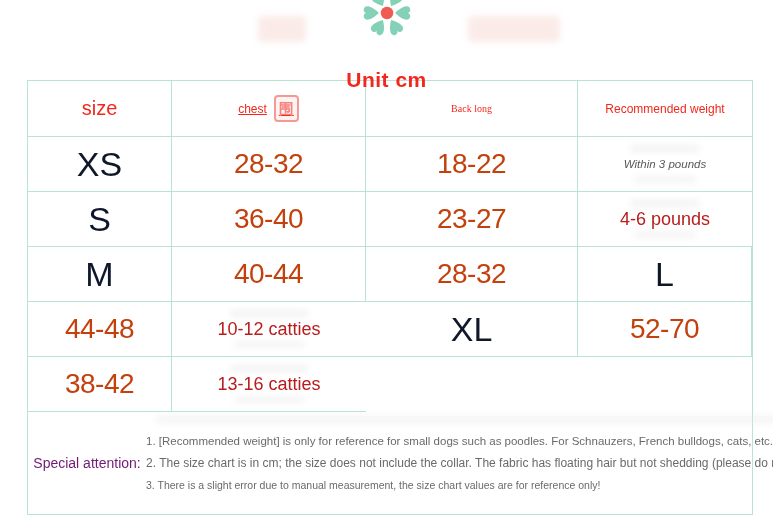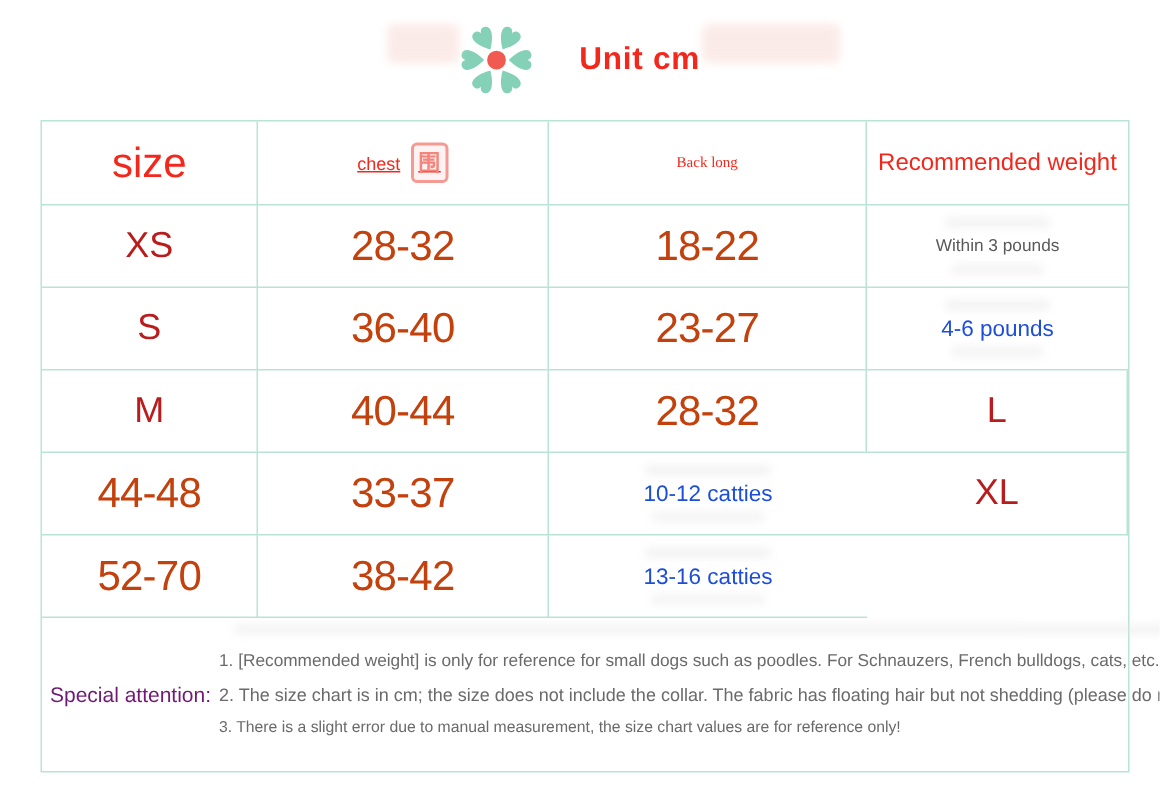--- a/index.html
+++ b/index.html
@@ -4,21 +4,21 @@
 <style>
   html,body{margin:0;padding:0;background:#ffffff;}
   body{
     width:773px;height:529px;position:relative;overflow:hidden;
     font-family:"Liberation Sans", sans-serif;
     -webkit-font-smoothing:antialiased;
   }
   
   .title-bar{
     position:absolute;left:0;top:0;width:773px;height:80px;
-    display:flex;align-items:center;justify-content:center;gap:30px;
+    display:flex;align-items:center;justify-content:center;gap:30px;flex-direction:column;
   }
   .title-watermark{
     position:absolute;top:16px;height:26px;border-radius:4px;
     background:#f6d4cd;filter:blur(3px);opacity:.45;
   }
   .tw-left{left:258px;width:48px;}
   .tw-right{left:468px;width:92px;}
   .flower{width:50px;height:50px;flex:0 0 auto;}
   .unit-label{
     font-size:21px;font-weight:bold;color:#f3281d;letter-spacing:.5px;
@@ -33,34 +33,34 @@
     grid-template-rows:56px 55px 55px 55px 55px 55px 1fr;
     background:#fff;
   }
   .cell{
     display:flex;align-items:center;justify-content:center;
     box-sizing:border-box;position:relative;
     border-bottom:1.5px solid #b9e3d5;
   }
   .cell.vline{border-right:1.5px solid #b9e3d5;}
   .hdr{color:#f3281d;}
-  .hdr-size{font-size:28px;}
+  .hdr-size{font-size:20px;}
   .hdr-chest{font-size:12px;gap:7px;text-decoration:underline;}
   .hdr-back{font-size:10px;font-family:Liberation Serif, serif;}
-  .hdr-weight{font-size:16px;}
+  .hdr-weight{font-size:12px;}
   .seal{
     display:inline-flex;align-items:center;justify-content:center;
     width:21px;height:23px;border:2px solid #f49a93;border-radius:4px;
     color:#f4857c;background:#fef3f2;font-size:15px;font-weight:bold;
     line-height:1;
   }
-  .size-cell{font-size:24px;color:#b91c1c;}
+  .size-cell{font-size:34px;color:#0f172a;}
   .num-cell{font-size:28px;color:#c2410c;letter-spacing:-.5px;}
-  .weight-cell{color:#1d4ed8;font-size:15px;}
-  .weight-sm{font-size:11.5px;color:#595959;}
+  .weight-cell{color:#b91c1c;font-size:18px;}
+  .weight-sm{font-size:11.5px;color:#595959;font-style:italic;}
   
   .weight-cell::before{
     content:"";position:absolute;left:30%;right:30%;top:8px;height:7px;
     background:#dcdcdc;filter:blur(3px);opacity:.35;border-radius:3px;
   }
   .weight-cell::after{
     content:"";position:absolute;left:32%;right:32%;bottom:8px;height:7px;
     background:#dcdcdc;filter:blur(3px);opacity:.3;border-radius:3px;
   }
   
@@ -131,21 +131,20 @@
   <div class="cell vline num-cell">36-40</div>
   <div class="cell vline num-cell">23-27</div>
   <div class="cell weight-cell">4-6 pounds</div>
 
   <div class="cell vline size-cell">M</div>
   <div class="cell vline num-cell">40-44</div>
   <div class="cell vline num-cell">28-32</div>
 
   <div class="cell vline size-cell">L</div>
   <div class="cell vline num-cell">44-48</div>
-  <div class="cell vline num-cell">33-37</div>
   <div class="cell weight-cell">10-12 catties</div>
 
   <div class="cell vline size-cell">XL</div>
   <div class="cell vline num-cell">52-70</div>
   <div class="cell vline num-cell">38-42</div>
   <div class="cell weight-cell">13-16 catties</div>
 
   <div class="cell notes-row">
     <div class="notes-label">Special attention:</div>
     <div class="notes-text">

